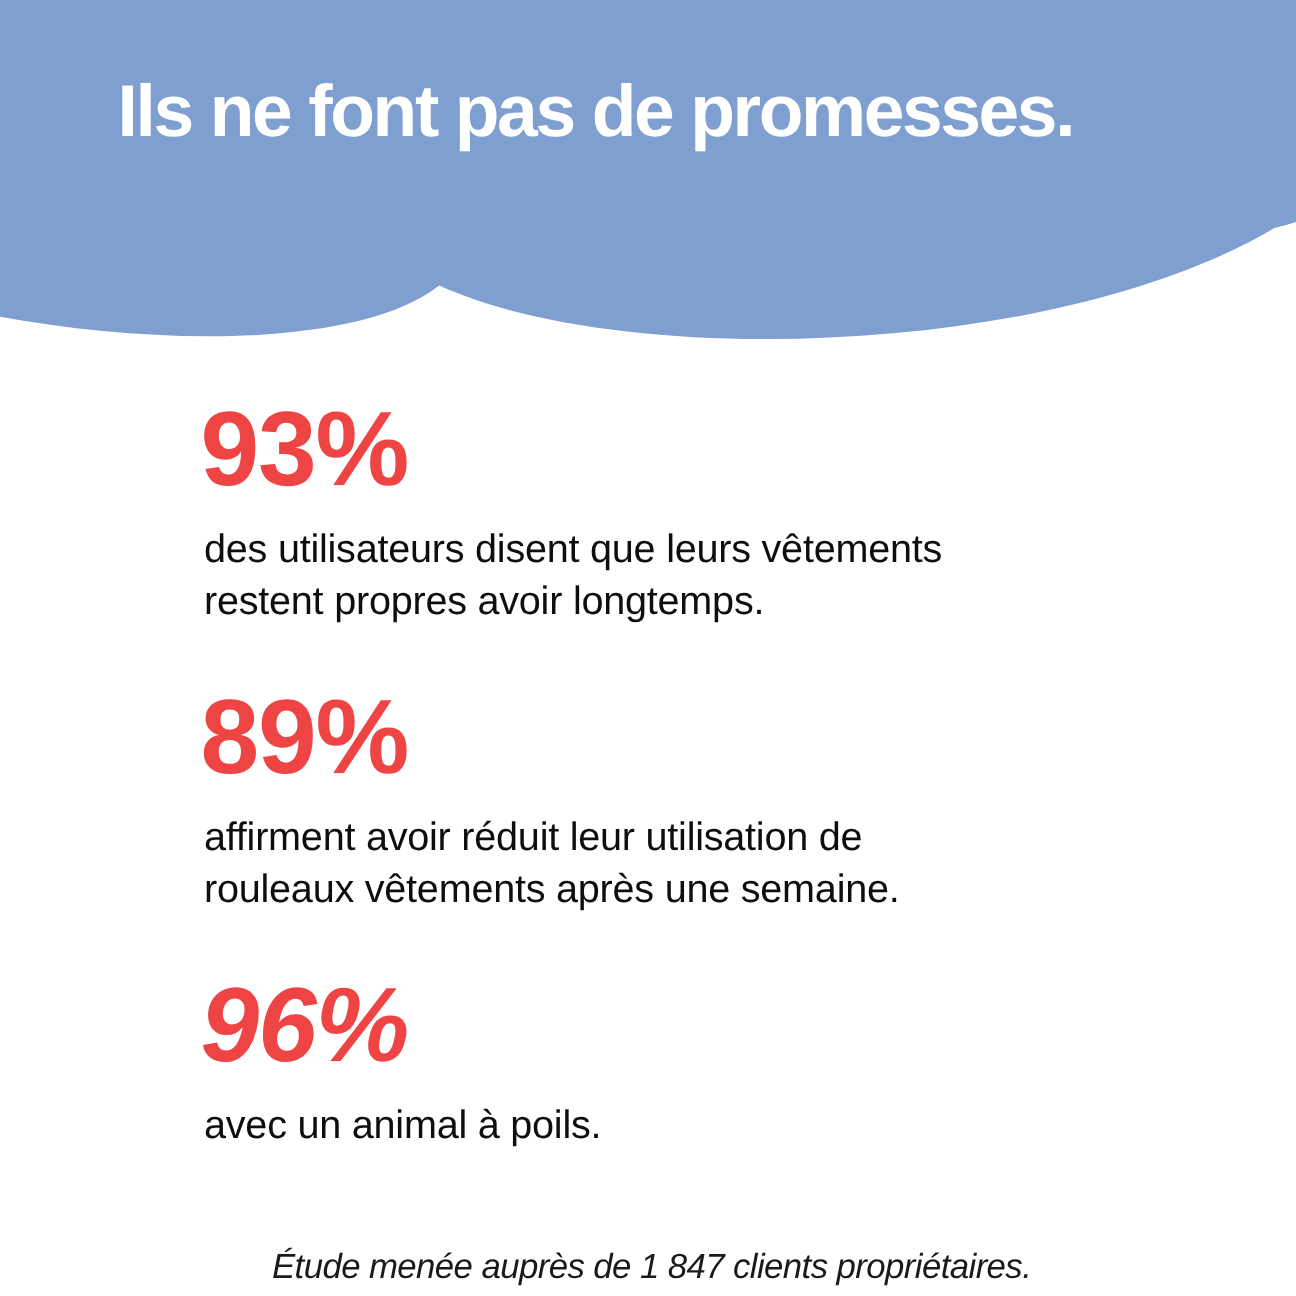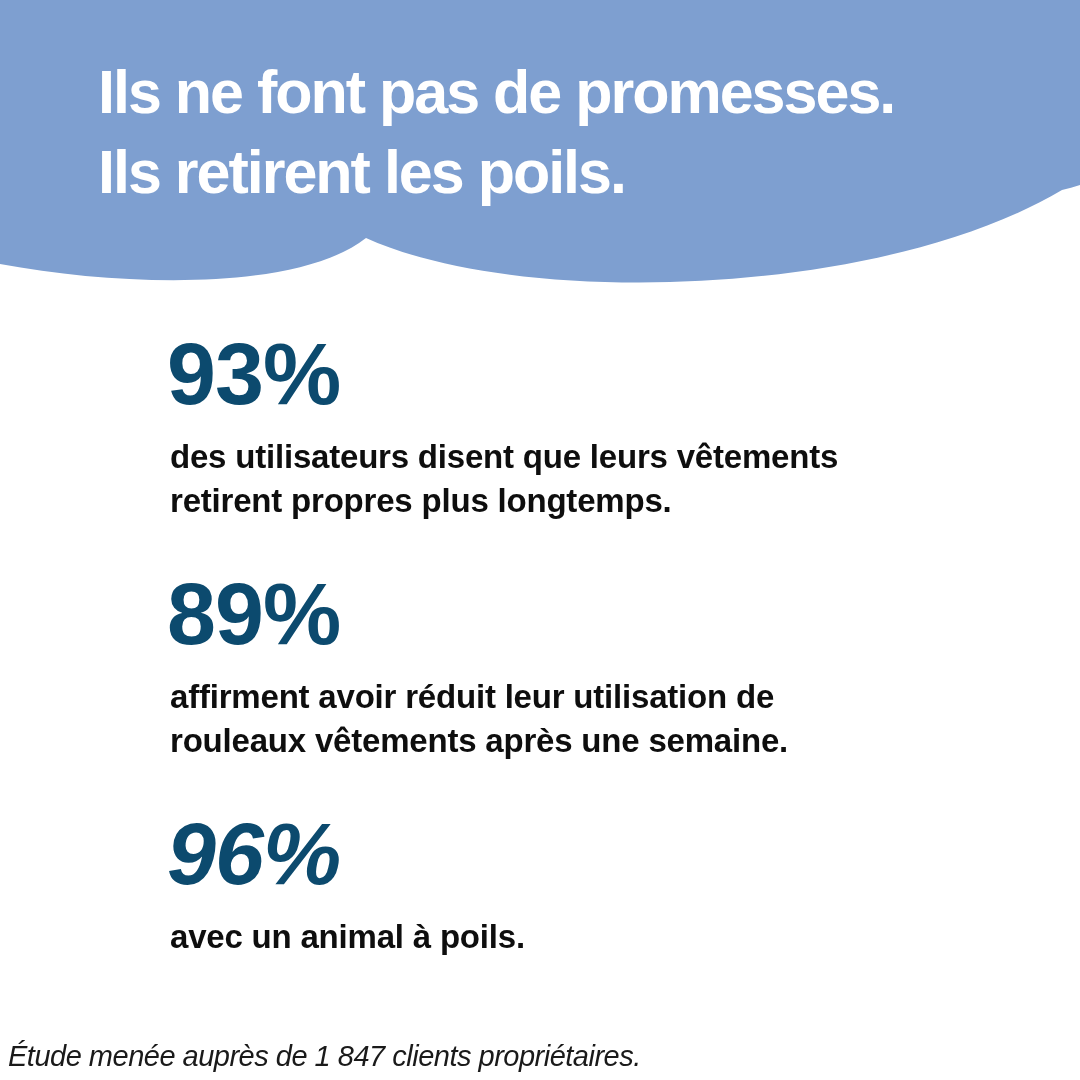--- a/index.html
+++ b/index.html
@@ -34,51 +34,51 @@
     font-weight: 800;
     letter-spacing: -2px;
     line-height: 80px;
     white-space: nowrap;
   }
 
   
   .stat-value {
     position: absolute;
     left: 167px;
-    color: #0c4a6e;
+    color: #ef4444;
     font-size: 88px;
     font-weight: 800;
     letter-spacing: -1px;
     line-height: 88px;
     white-space: nowrap;
   }
   .stat-desc {
     position: absolute;
     left: 170px;
     color: #0e0e0e;
     font-size: 33px;
-    font-weight: 700;
+    font-weight: 400;
     letter-spacing: -0.2px;
     line-height: 44px;
     white-space: nowrap;
   }
   .stat-value.v1 { top: 330px; }
   .stat-desc.d1  { top: 435px; }
   .stat-value.v2 { top: 570px; text-align: right; }
   .stat-desc.d2  { top: 675px; }
   .stat-value.v3 { top: 810px; font-style: italic; }
   .stat-desc.d3  { top: 915px; }
 
   
   .footer-note {
     position: absolute;
     top: 1038px;
     right: 2px;
     width: 1070px;
-    text-align: left;
+    text-align: center;
     color: #1a1a1a;
     font-size: 29px;
     font-style: italic;
     letter-spacing: -0.5px;
     line-height: 36px;
     white-space: nowrap;
   }
 </style>
 </head>
 <body>
@@ -88,27 +88,26 @@
   <svg class="header-wave" viewBox="0 0 1080 310" preserveAspectRatio="none" aria-hidden="true">
     <path d="M0,0 H1080 V185
              C1074,187 1068,188.5 1062,190
              C880,298 520,308 366,238
              C300,290 130,288 0,264
              Z" fill="#7e9fd0"></path>
   </svg>
 
   <div class="headline">
     <div>Ils ne font pas de promesses.</div>
-    <div>Ils retirent les poils.</div>
   </div>
 
   <div class="stat-value v1">93%</div>
   <div class="stat-desc d1">
     <div>des utilisateurs disent que leurs vêtements</div>
-    <div>retirent propres plus longtemps.</div>
+    <div>restent propres avoir longtemps.</div>
   </div>
 
   <div class="stat-value v2">89%</div>
   <div class="stat-desc d2">
     <div>affirment avoir réduit leur utilisation de</div>
     <div>rouleaux vêtements après une semaine.</div>
   </div>
 
   <div class="stat-value v3">96%</div>
   <div class="stat-desc d3">

